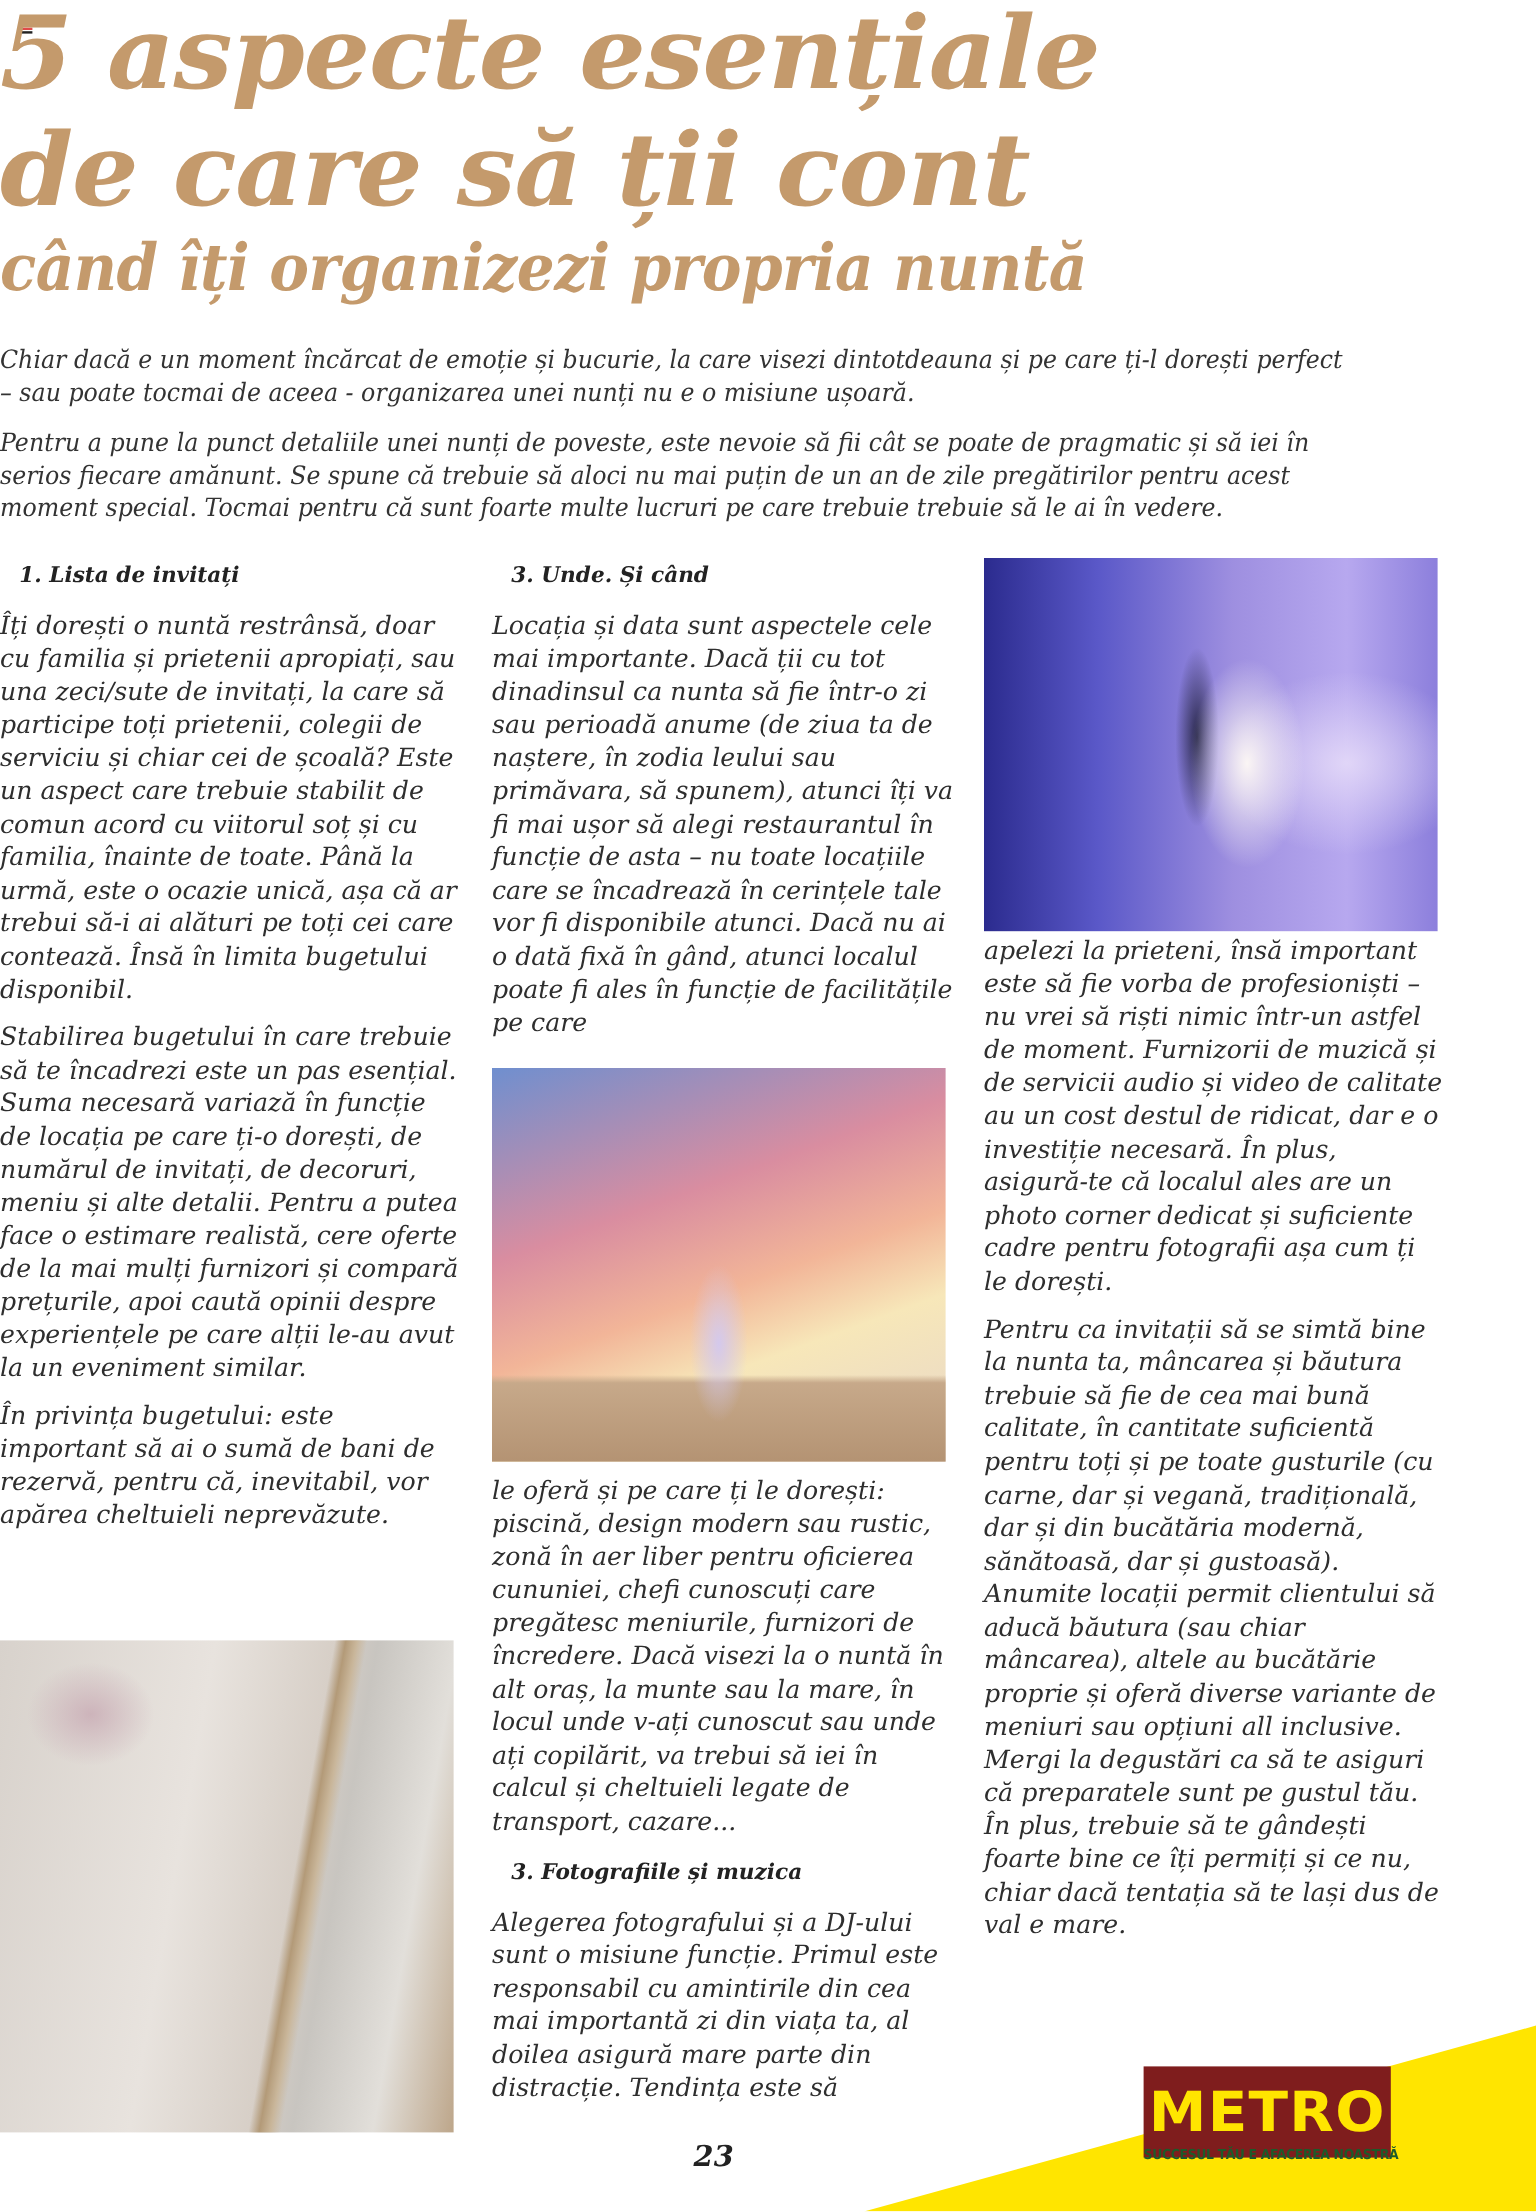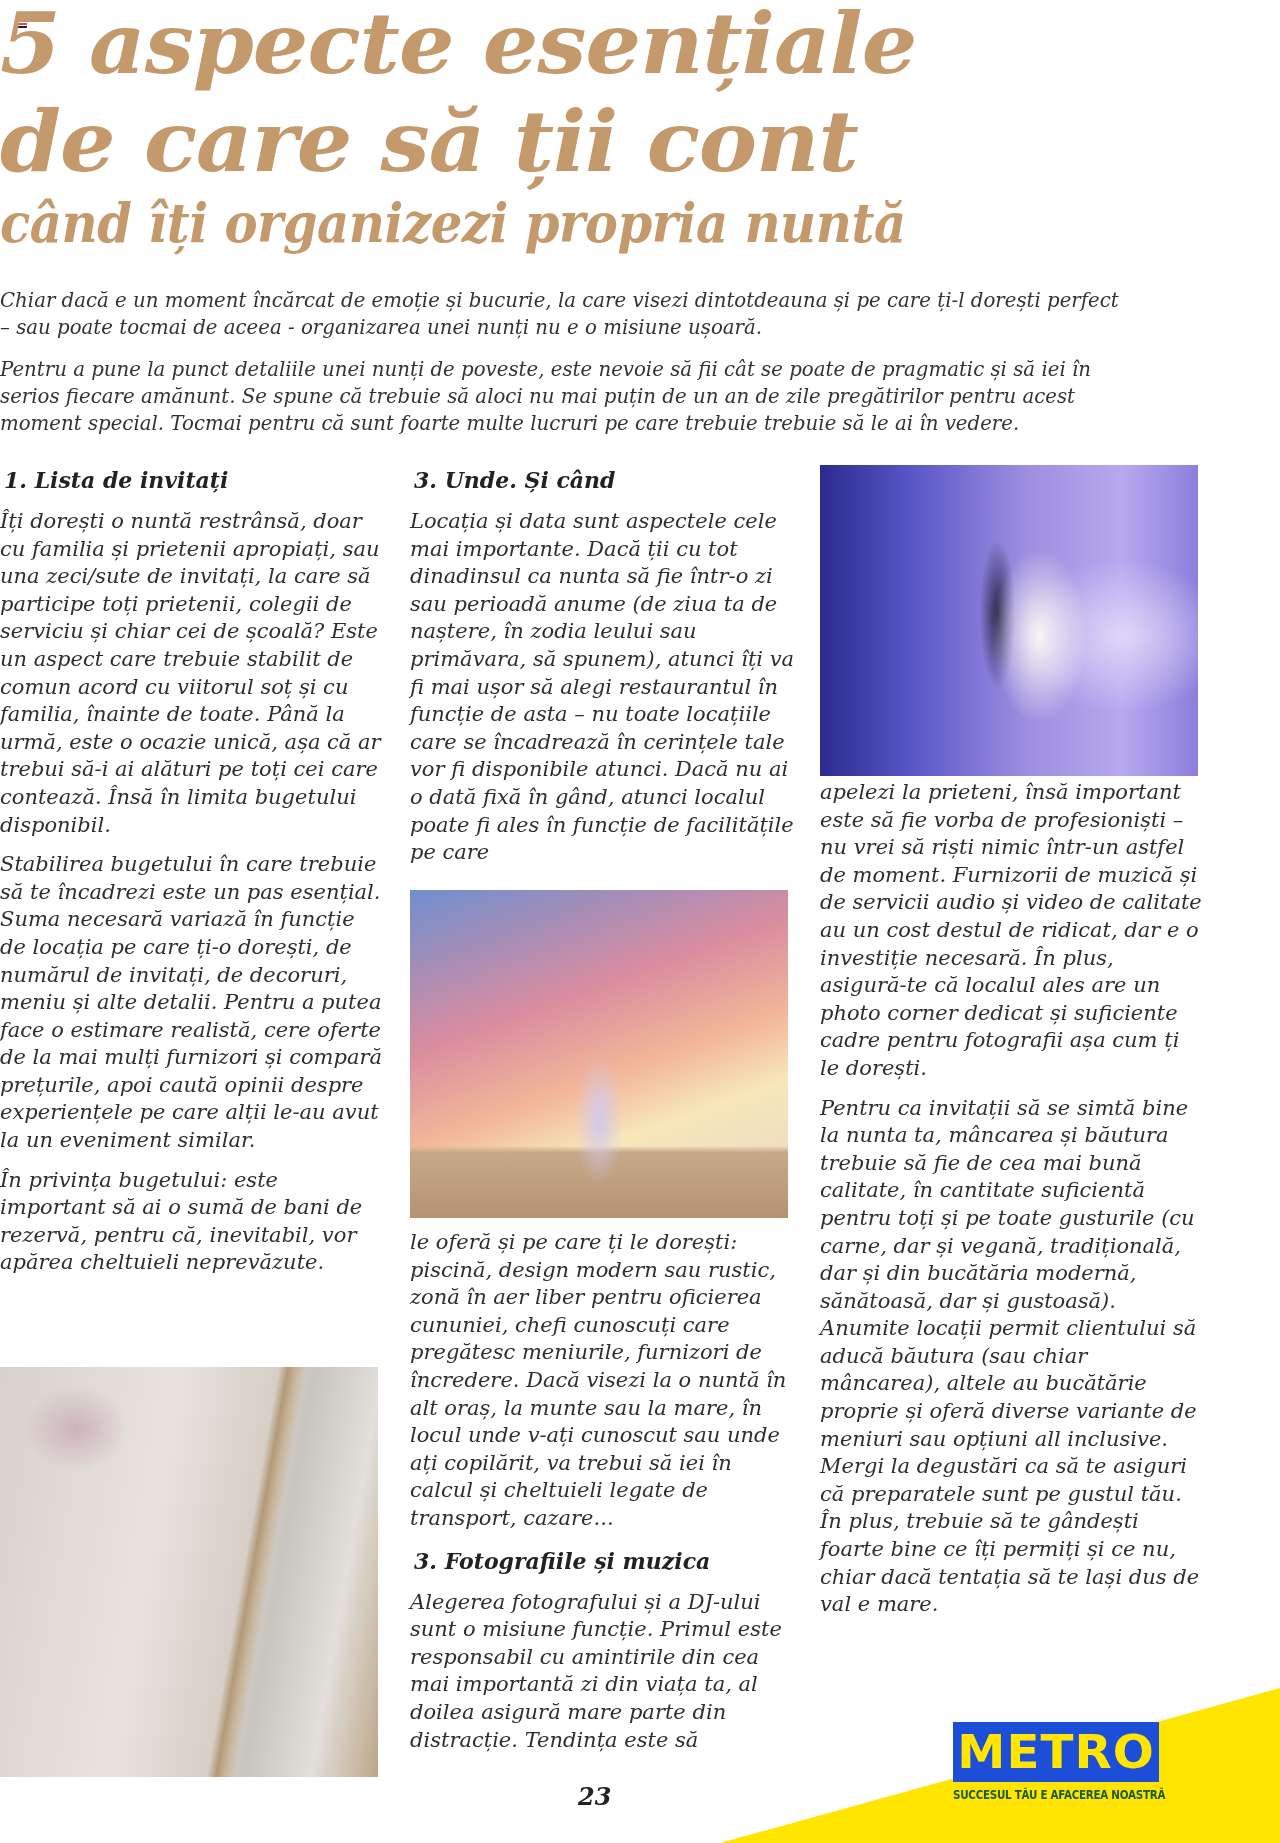--- a/index.html
+++ b/index.html
@@ -23,21 +23,21 @@
       transform: scaleX(0.92); transform-origin: left;
     }
     .intro {
       position: absolute; left: 0; width: 1200px; font-style: italic;
       font-size: 21px; line-height: 27px; color: #333; margin: 0;
       transform: scaleX(0.94); transform-origin: left;
       font-family: "DejaVu Serif", serif;
     }
     .col { position: absolute; font-style: italic; font-size: 21px; line-height: 27.6px; color: #2e2e2e; }
     .col p { margin: 0 0 12px 0; }
-    .col h3 { margin: 0 0 14px 4px; font-size: 22px; font-weight: bold; color: #222; line-height: 28px; }
+    .col h3 { margin: 0 0 14px 16px; font-size: 18px; font-weight: bold; color: #222; line-height: 28px; }
     .photo { position: absolute; overflow: hidden; }
     .photo-dance {
       background:
         radial-gradient(ellipse 18% 40% at 58% 55%, rgba(255,250,245,0.95), rgba(255,250,245,0) 70%),
         radial-gradient(ellipse 6% 30% at 47% 48%, rgba(30,30,60,0.9), rgba(30,30,60,0) 80%),
         radial-gradient(ellipse 40% 35% at 80% 55%, rgba(235,225,250,0.8), rgba(235,225,250,0) 70%),
         linear-gradient(90deg, #2b2b8e 0%, #5a58c8 25%, #9e8fe0 55%, #b7a8ef 80%, #8c7fdc 100%);
     }
     .photo-beach {
       background:
@@ -50,22 +50,22 @@
         linear-gradient(100deg, rgba(0,0,0,0) 0%, rgba(0,0,0,0) 62%, #b39a78 64%, #c9b69a 66%, rgba(0,0,0,0) 68%),
         radial-gradient(ellipse 20% 15% at 20% 15%, rgba(200,170,180,0.8), rgba(200,170,180,0) 70%),
         linear-gradient(100deg, #d8d2cc 0%, #e8e3de 40%, #d7cfc7 62%, #c8c5c0 70%, #e2dfda 85%, #bda68a 100%);
     }
     .page-number {
       position: absolute; left: 578px; top: 1782px; font-size: 24px; font-weight: bold;
       color: #222; font-family: "DejaVu Serif", serif; font-style: italic;
     }
     .yellow-wedge { position: absolute; left: 0; top: 0; width: 1280px; height: 1843px; pointer-events: none; }
     .metro-logo {
-      position: absolute; left: 953px; top: 1722px; width: 206px; height: 60px;
-      background: #1d4ed8; display: flex; align-items: center; justify-content: center;
+      position: absolute; left: 953px; top: 1722px; width: 206px; height: 76px;
+      background: #7f1d1d; display: flex; align-items: center; justify-content: center;
     }
     .metro-logo span {
       color: #FFE500; font-family: "DejaVu Sans", sans-serif; font-weight: bold;
       font-size: 46px; letter-spacing: 1px; line-height: 1;
       transform: scaleX(1.05);
     }
     .metro-tagline {
       position: absolute; left: 953px; top: 1788px; width: 206px; text-align: left;
       font-family: "DejaVu Sans", sans-serif; font-weight: bold; font-size: 11.5px;
       color: #1d5a2a; white-space: nowrap; letter-spacing: -0.3px;

